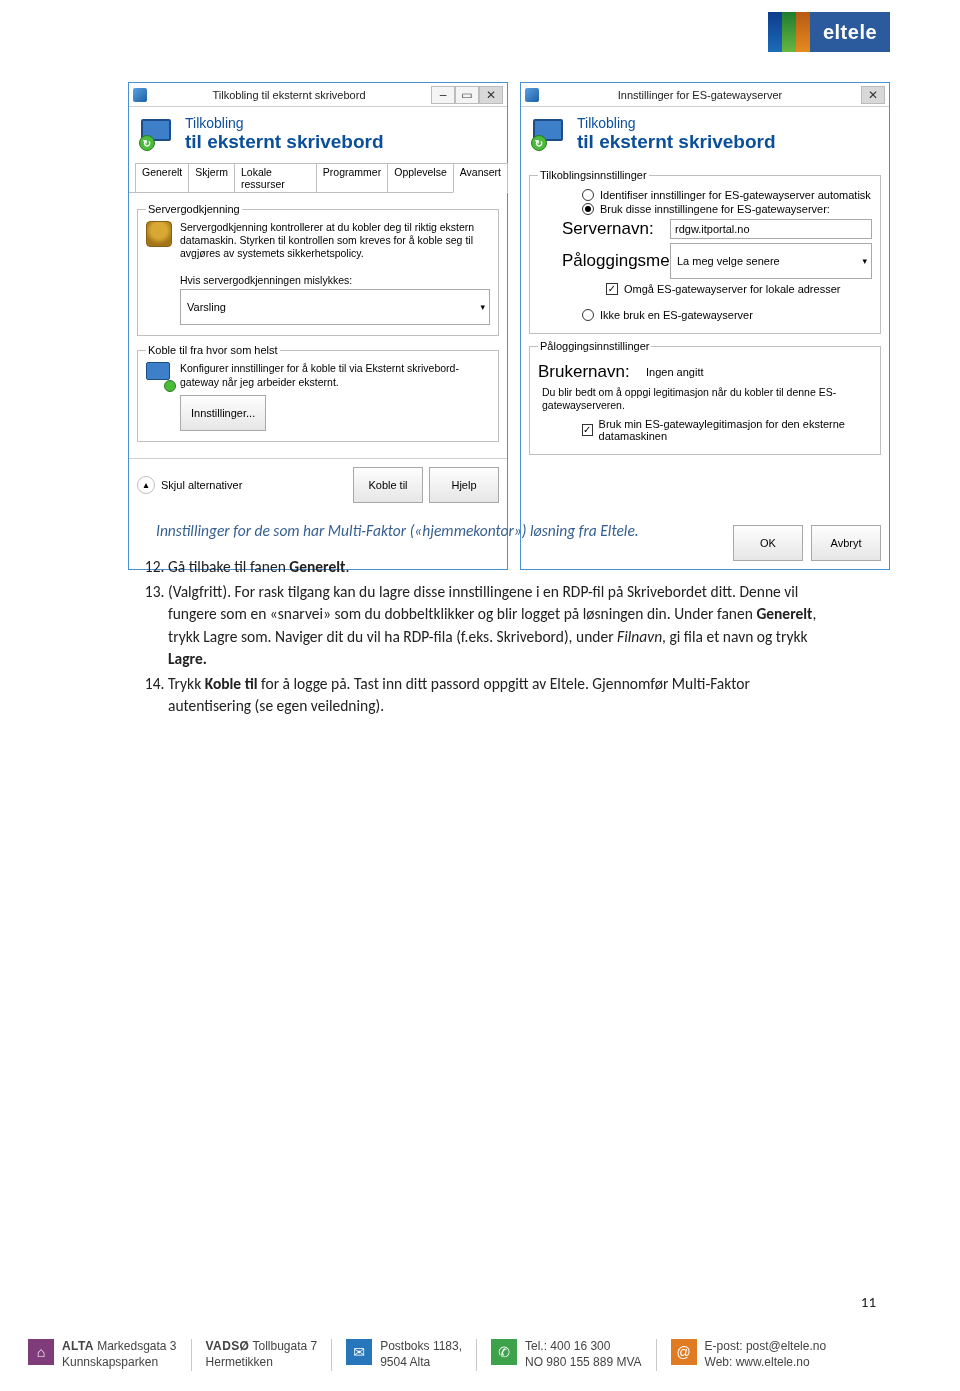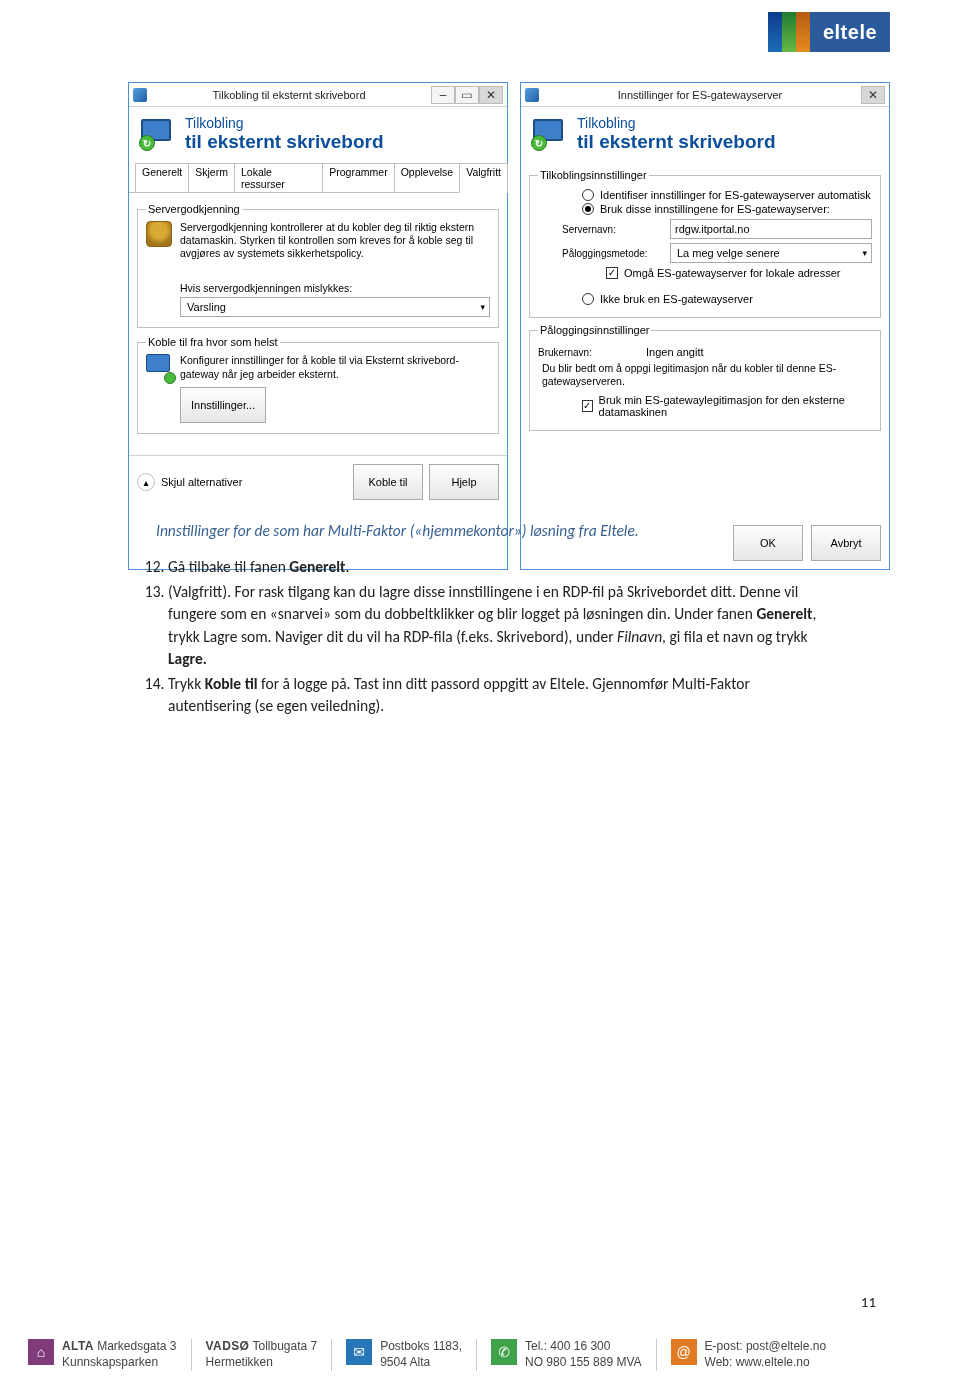--- a/index.html
+++ b/index.html
@@ -144,23 +144,23 @@
     width:24px; height:18px; background:#3d7fc9;
     border:1px solid #1c4d86; border-radius:2px;
   }
   .grp-icon.rdp .grn {
     position:absolute; right:-4px; bottom:-4px;
     width:12px; height:12px; border-radius:50%;
     background:#4bbb3b; border:1px solid #2a7f1e;
   }
 
   .desc { flex:1; font-size:10.5px; line-height:1.25; }
-  .sub-label { font-size:10.5px; margin:22px 0 3px 0; }
+  .sub-label { font-size:10.5px; margin:14px 0 3px 0; }
   .select-box {
-    height: 20px;
+    height: 36px;
     border:1px solid #a9a9a9;
     background:#fff;
     display:flex; align-items:center; justify-content:space-between;
     padding: 0 4px 0 6px;
     font-size: 11px;
   }
   .select-box .chev { font-size:9px; }
 
   .btn {
     height: 36px;
@@ -204,21 +204,21 @@
     content:""; width:6px; height:6px; background:#000; border-radius:50%;
   }
   .checkbox {
     width:12px; height:12px; border:1px solid #333;
     background:#fff;
     display:flex; align-items:center; justify-content:center;
     font-size:10px; line-height:1;
   }
   .indent { margin-left: 24px; }
   .form-row { display:flex; align-items:center; gap:8px; margin:4px 0 4px 24px; }
-  .form-row .lbl { width: 100px; font-size:10px; }
+  .form-row .lbl { width: 100px; font-size:17px; }
   .text-input {
     flex:1;
     height:20px; border:1px solid #a9a9a9; padding:0 4px;
     font-size:11px;
   }
 
   .right-footer {
     display:flex; justify-content:flex-end; gap:8px;
     padding: 8px;
   }
@@ -310,21 +310,21 @@
         <div class="t2">til eksternt skrivebord</div>
       </div>
     </div>
 
     <div class="tabs">
       <div class="tab">Generelt</div>
       <div class="tab">Skjerm</div>
       <div class="tab">Lokale ressurser</div>
       <div class="tab">Programmer</div>
       <div class="tab">Opplevelse</div>
-      <div class="tab active">Valgfritt</div>
+      <div class="tab active">Avansert</div>
     </div>
 
     <div class="tab-body">
       <fieldset class="group">
         <legend>Servergodkjenning</legend>
         <div class="group-row">
           <div class="grp-icon lock"></div>
           <div class="desc">Servergodkjenning kontrollerer at du kobler deg til riktig ekstern datamaskin. Styrken til kontrollen som kreves for å koble seg til avgjøres av systemets sikkerhetspolicy.</div>
         </div>
         <div class="sub-label" style="margin-left:34px">Hvis servergodkjenningen mislykkes:</div>

